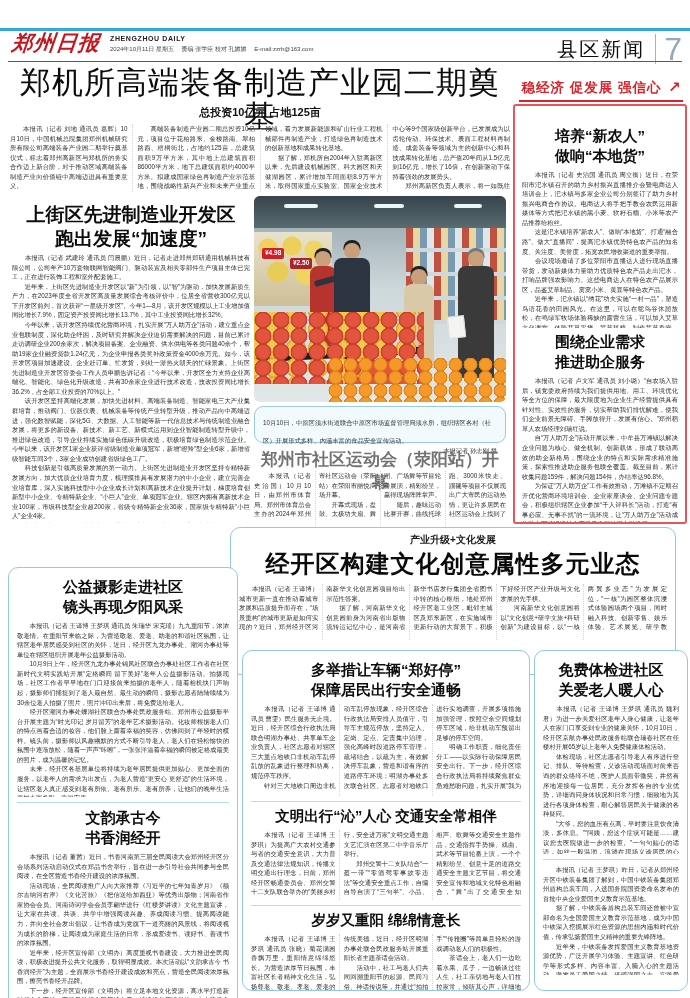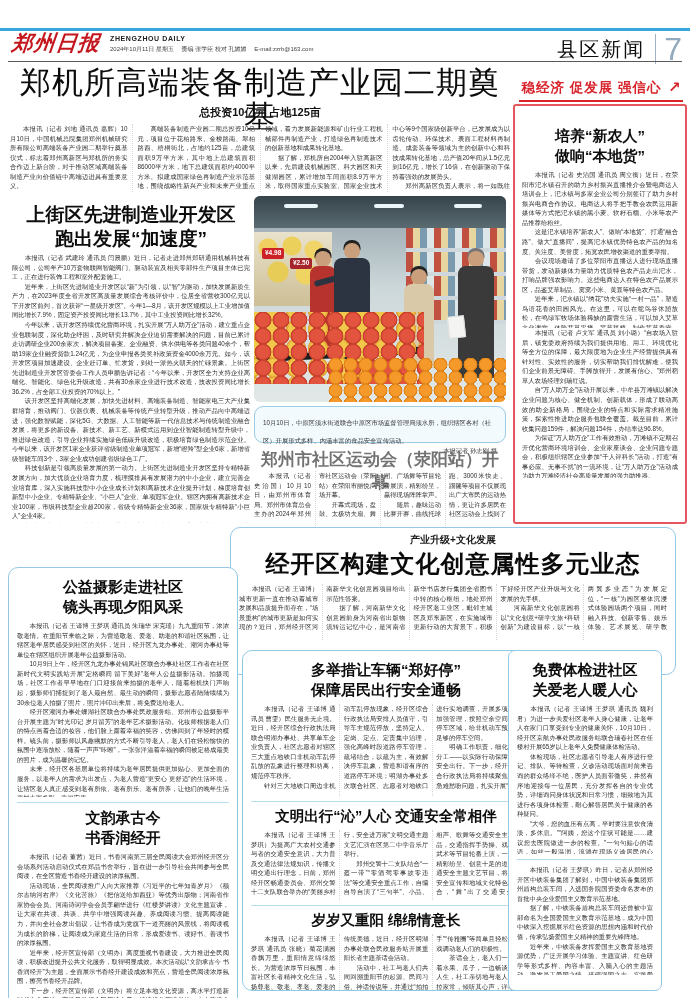--- a/index.html
+++ b/index.html
@@ -82,21 +82,21 @@
   .credit{font-size:6.3px;text-align:right;color:#333;}
   
   .sports-head{position:absolute;left:254px;top:448px;width:252px;text-align:center;font-size:17px;font-weight:bold;color:#737373;}
   .sports-body{position:absolute;left:254px;top:471px;width:252px;height:55px;column-count:4;column-gap:8px;column-rule:1px dotted #d5d5d5;}
   
   .bluebox{position:absolute;border:1.5px solid #93c8e6;border-radius:10px;box-sizing:border-box;
            padding:5px 8px;overflow:hidden;background:#fff;}
   .jkbox{left:230px;top:527px;width:446px;height:148px;}
   .leftbox{left:8px;top:531px;width:230px;height:460px;margin-top:36px;}
   .centerbox{left:242px;top:650px;width:288px;height:341px;}
-  .rightbox{left:508px;top:650px;width:154px;height:341px;border-radius:7px;}
+  .rightbox{left:534px;top:650px;width:154px;height:341px;}
   .kicker{text-align:center;font-size:10px;font-weight:bold;color:#1a1a1a;}
   .jk-head{text-align:center;font-size:24px;font-weight:bold;letter-spacing:1px;color:#0b0b0b;margin:1px 0 4px;}
   .jk-body{column-count:5;column-gap:8px;column-rule:1px dotted #d5d5d5;height:56px;}
   .cols3{column-count:3;column-gap:8px;column-rule:1px dotted #d5d5d5;}
   .hr-blue{border:none;border-top:1px solid #b5dcef;margin:5px 0;}
   .h1line{text-align:center;font-weight:bold;font-size:14.5px;color:#0d0d0d;margin:3px 0 4px;}
 </style>
 </head>
 <body>
 
@@ -138,20 +138,24 @@
   <div class="redbox">
     <div class="h2two">
       <div>培养“新农人”</div>
       <div>做响“本地货”</div>
     </div>
     <div class="bodytext bh158">　　本报讯（记者 史治国 通讯员 周立衡）近日，在荥阳市汜水镇召开的助力乡村振兴直播推介会暨电商达人培训会上，汜水镇与多家企业公司分别签订了助力乡村振兴电商合作协议。电商达人将手把手教会农民运用新媒体等方式把汜水镇的黑小麦、软籽石榴、小米等农产品推荐给粉丝。
 　　这是汜水镇培养“新农人”、做响“本地货”、打通“融合路”、做大“直播间”，提高汜水镇优势特色农产品的知名度、关注度、美誉度，拓宽农民增收渠道的重要举措。
 　　会议现场邀请了多位荥阳市直播达人进行现场直播带货，发动新媒体力量助力优质特色农产品走出汜水，打响品牌强农影响力。这些电商达人在特色农产品展示区，品鉴艾草制品、窝窝小米、黄豆等特色农产品。
 　　近年来，汜水镇以“绣花”功夫实施“一村一品”，塑造鸟语花香的田园风光。在这里，可以在鸵鸟谷休憩放松，在鸣绿军牧场体验稀缺的露营生活，可以加入艾草文化课堂，体验艾草采摘、艾草移植，制作艾草香囊、香皂、香包等手工产品。田园鸡舍以原生态环境，生产出绿壳鸡蛋、散养土鸡，南屯谷香颐种植家庭农场的小米、黄豆绿色健康、硒元素含量高……
 　　据了解，汜水镇还将进一步加大汜水高品质农产品与各大市场实现深度对接，向更多农民提供网络销售渠道，普及电商知识和操作技能，打开农产品销售新局面，为乡村振兴注入新动能。</div>
+    <div class="h2two">
+      <div>围绕企业需求</div>
+      <div>推进助企服务</div>
+    </div>
     <div class="bodytext bh150">　　本报讯（记者 卢文军 通讯员 刘小璐）“自农场入驻后，镇党委政府持续为我们提供用地、用工、环境优化等全方位的保障，最大限度地为企业生产经营提供具有针对性、实效性的服务，切实帮助我们排忧解难，使我们企业前景无障碍、手脚放得开，发展有信心。”郑州稻草人农场经理刘瑞红说。
 　　自“万人助万企”活动开展以来，中牟县万滩镇以解决企业问题为核心、健全机制、创新载体，形成了联动高效的助企新格局，围绕企业的特点和实际需求精准施策，探索性推进助企服务包联全覆盖。截至目前，累计收集问题159件，解决问题154件，办结率达96.8%。
 　　为保证“万人助万企”工作有效推动，万滩镇不定期召开优化营商环境培训会、企业家座谈会、企业问题专题会，积极组织辖区企业参加“千人评科长”活动，打造“有事必应、无事不扰”的一流环境，让“万人助万企”活动成为助力万滩经济社会高质量发展的强力助推器。
 　　万滩镇将以持续推进“万人助万企”活动为主要抓手和重要载体，主动作为勇担当，优化服务提效能，助企纾困解难题，全方位、多维度激发市场主体创新创业活力，助力中牟经济社会高质量发展。</div>
   </div>
 
   <div class="sj-head">
     <div>上街区先进制造业开发区</div>
     <div>跑出发展“加速度”</div>
   </div>

